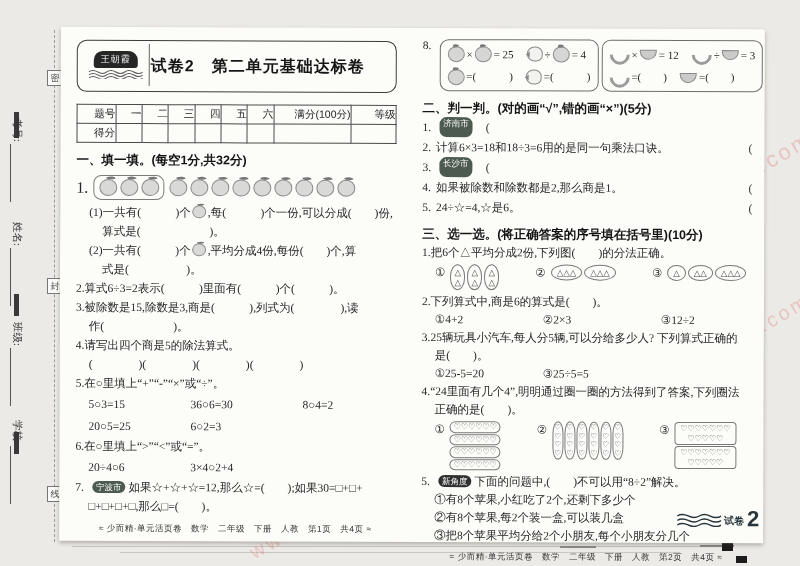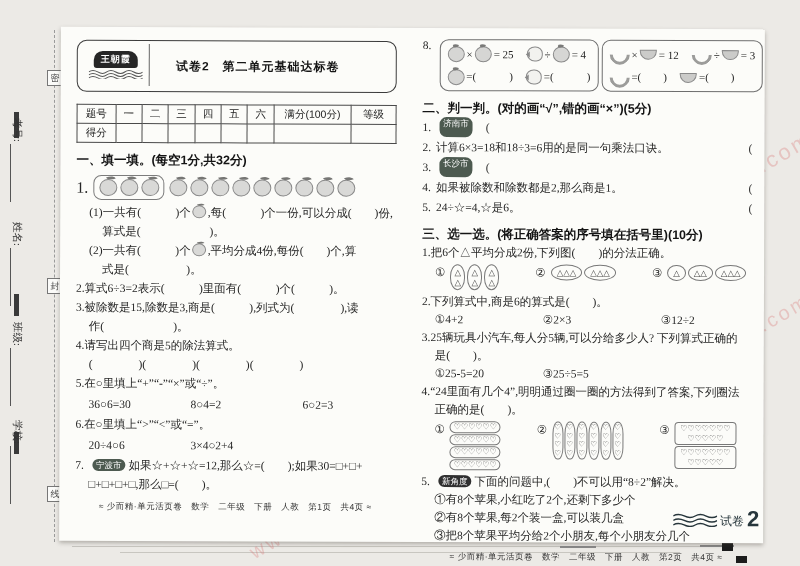--- a/index.html
+++ b/index.html
@@ -22,28 +22,28 @@
   .spread{position:absolute;left:60px;top:28px;width:704px;height:514px;background:#fcfcf9;
           box-shadow:0 2px 4px rgba(60,55,45,.35);transform:rotate(.2deg)}
   .page{position:absolute;top:0;height:100%;box-sizing:border-box}
   .pl{left:0;width:346px;padding:13px 10px 4px 16px}
   .pr{left:346px;width:358px;padding:11px 12px 4px 16px}
   
   .hdr{position:relative;border:1.6px solid #3c3c3c;border-radius:10px;height:50px;
        display:flex;align-items:center;justify-content:center}
   .logo{position:absolute;left:5px;top:3px;width:66px;height:42px;border-right:1.2px solid #666;
         display:flex;flex-direction:column;align-items:center;justify-content:center;gap:2px}
-  .badge{background:#262626;color:#fff;font-size:9px;font-weight:bold;letter-spacing:1px;
+  .badge{background:#262626;color:#fff;font-size:9px;font-weight:normal;letter-spacing:1px;
          padding:2px 7px;border-radius:9px 9px 3px 3px;font-family:"Liberation Sans",sans-serif}
-  .title{font-family:"Liberation Sans",sans-serif;font-weight:bold;font-size:12px;
+  .title{font-family:"Liberation Sans",sans-serif;font-weight:bold;font-size:16px;
          letter-spacing:1px;padding-left:42px;color:#161616}
   
   table.score{width:100%;border-collapse:collapse;table-layout:fixed;margin-top:12px;
               font-size:10.5px;font-family:"Liberation Sans",sans-serif}
-  table.score td{border:1px solid #4a4a4a;height:18px;text-align:center;padding:0;color:#222}
+  table.score td{border:1px solid #4a4a4a;height:18px;text-align:right;padding:0;color:#222}
   
   .h1{font-family:"Liberation Sans",sans-serif;font-weight:bold;font-size:12.5px;margin-top:9px;color:#141414}
   .ln{font-size:11.5px;line-height:19px}
   .pr .ln{line-height:18px}
   .ind{margin-left:13px}
   .ind2{margin-left:26px}
   .qnum{margin-right:5px}
   .tag{display:inline-block;background:#4d5a50;color:#fff;font-size:8.5px;line-height:11px;
        padding:0.5px 4px;border-radius:7px;margin:0 3px;vertical-align:1.5px;
        font-family:"Liberation Sans",sans-serif}
@@ -96,21 +96,21 @@
   .hstack{display:flex;flex-direction:column;gap:1px}
   .hrowoval{border:1px solid #787878;border-radius:9px;font-size:8px;line-height:9.5px;
             padding:0 3px;text-align:center;color:#555;white-space:nowrap}
   .hcols{display:flex;gap:1px}
   .hcol{border:1px solid #787878;border-radius:5px/12px;width:9px;font-size:7.5px;line-height:8.5px;
         word-break:break-all;text-align:center;padding:1px 0;color:#555}
   .hblock{border:1px solid #787878;border-radius:4px;font-size:8px;line-height:9.5px;width:56px;
           word-break:break-all;text-align:center;padding:1px 2px;color:#555}
   
   .corner{position:absolute;right:4px;bottom:16px;display:flex;align-items:flex-end;gap:3px;color:#27363c}
-  .clabel{font-size:12px;font-weight:normal;font-family:"Liberation Sans",sans-serif;line-height:12px}
+  .clabel{font-size:10px;font-weight:bold;font-family:"Liberation Sans",sans-serif;line-height:12px}
   .cnum{font-size:22px;font-weight:bold;line-height:17px;font-family:"Liberation Sans",sans-serif}
 </style>
 </head>
 <body>
 
 <div class="edge-tick" style="left:14px;top:112px;width:5px;height:26px"></div>
 <div class="edge-tick" style="left:14px;top:294px;width:5px;height:22px"></div>
 <div class="edge-tick" style="left:14px;top:432px;width:5px;height:22px"></div>
 <div class="stack-line" style="left:72px;top:546px;width:650px"></div>
 <div class="stack-line" style="left:120px;top:552px;width:560px"></div>
@@ -234,22 +234,24 @@
     <div class="ln ind2">式是(　　　　　)。</div>
 
     <div class="ln">2.算式6÷3=2表示(　　　)里面有(　　　)个(　　　)。</div>
     <div class="ln">3.被除数是15,除数是3,商是(　　　),列式为(　　　　),读</div>
     <div class="ln ind">作(　　　　　　)。</div>
     <div class="ln">4.请写出四个商是5的除法算式。</div>
     <div class="ln ind">(　　　　)(　　　　)(　　　　)(　　　　)</div>
 
     <div class="ln">5.在○里填上“+”“-”“×”或“÷”。</div>
     <div class="eqgrid">
+      <span>5○3=15</span>
       <span>36○6=30</span>
       <span>8○4=2</span>
+      <span>20○5=25</span>
       <span>6○2=3</span>
     </div>
 
     <div class="ln">6.在○里填上“&gt;”“&lt;”或“=”。</div>
     <div class="eqgrid">
       <span>20÷4○6</span>
       <span>3×4○2+4</span>
     </div>
 
     <div class="ln">

